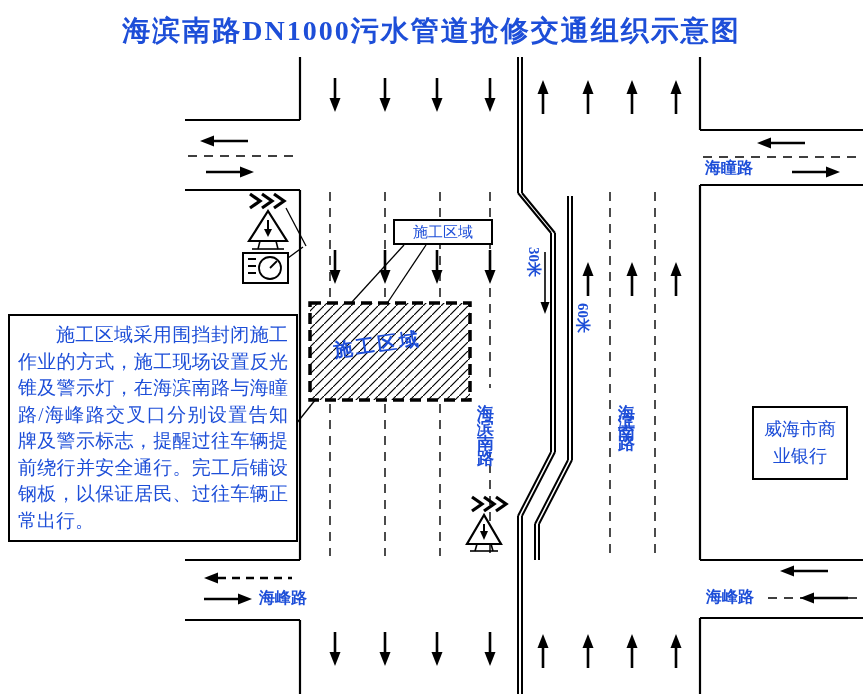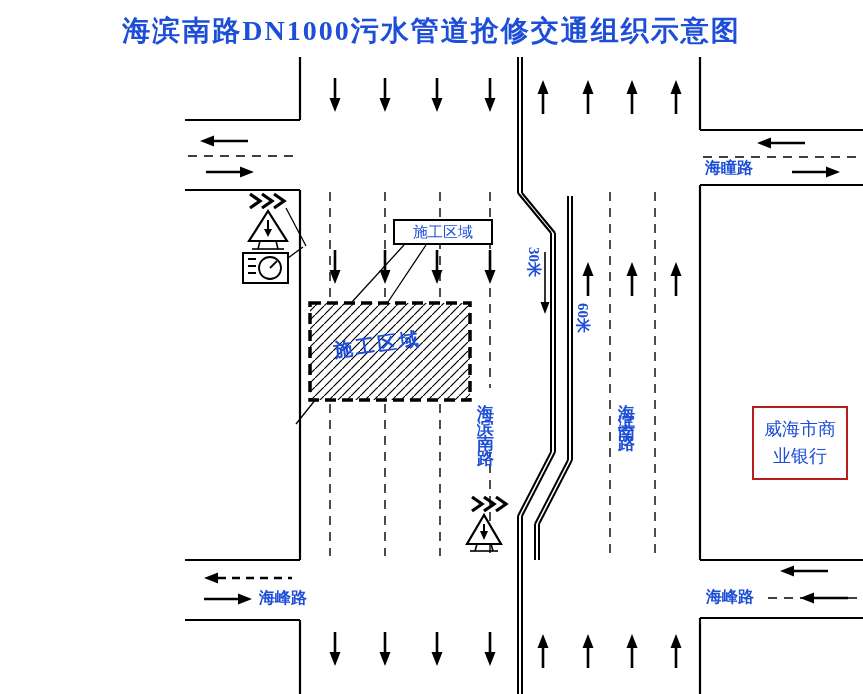--- a/index.html
+++ b/index.html
@@ -11,21 +11,21 @@
   .lbl{background:#fff;font-weight:bold;font-size:16px;padding:0 2px;white-space:nowrap;line-height:1.15;}
   .vtext{writing-mode:vertical-rl;text-orientation:upright;font-weight:bold;font-size:17px;
          background:#fff;line-height:1;padding:2px 1px;}
   .rot90{transform:rotate(90deg);transform-origin:0 0;font-weight:bold;font-size:15px;white-space:nowrap;}
   #fence-box{left:393px;top:219px;width:96px;height:22px;border:2px solid #000;background:#fff;
              font-size:15px;text-align:center;line-height:22px;}
   #area-label{left:334px;top:338px;font-size:19px;font-weight:bold;letter-spacing:3px;
               transform:rotate(-8deg);transform-origin:left center;}
   #note-box{left:8px;top:314px;width:270px;border:2px solid #000;background:#fff;
             font-size:19px;line-height:26.5px;padding:6px 8px;text-indent:2em;text-align:justify;}
-  #bank-box{left:752px;top:406px;width:88px;border:2px solid #b91c1c;background:#fff;
+  #bank-box{left:752px;top:406px;width:88px;border:2px solid #000000;background:#fff;
             text-align:center;font-size:18px;line-height:27px;padding:8px 2px;}
 </style>
 </head>
 <body>
 
 <div id="stage">
 
   <svg width="863" height="694" viewBox="0 0 863 694">
     <defs>
       <pattern id="hatch" width="9" height="9" patternUnits="userSpaceOnUse">
@@ -180,20 +180,21 @@
       </g>
     </g>
   </svg>
 
   <div id="title" class="abs">海滨南路DN1000污水管道抢修交通组织示意图</div>
 
   <div id="fence-box" class="abs">施工区域</div>
 
   <div id="area-label" class="abs">施工区域</div>
 
+  <div id="note-box" class="abs">施工区域采用围挡封闭施工作业的方式，施工现场设置反光锥及警示灯，在海滨南路与海瞳路/海峰路交叉口分别设置告知牌及警示标志，提醒过往车辆提前绕行并安全通行。完工后铺设钢板，以保证居民、过往车辆正常出行。</div>
 
   <div id="bank-box" class="abs">威海市商业银行</div>
 
   <div class="abs lbl" style="left:703px;top:159px;">海瞳路</div>
 
   <div class="abs lbl" style="left:257px;top:589px;">海峰路</div>
 
   <div class="abs lbl" style="left:704px;top:588px;">海峰路</div>
 
   <div class="abs vtext" style="left:476px;top:388px;letter-spacing:15px;">海滨南路</div>

